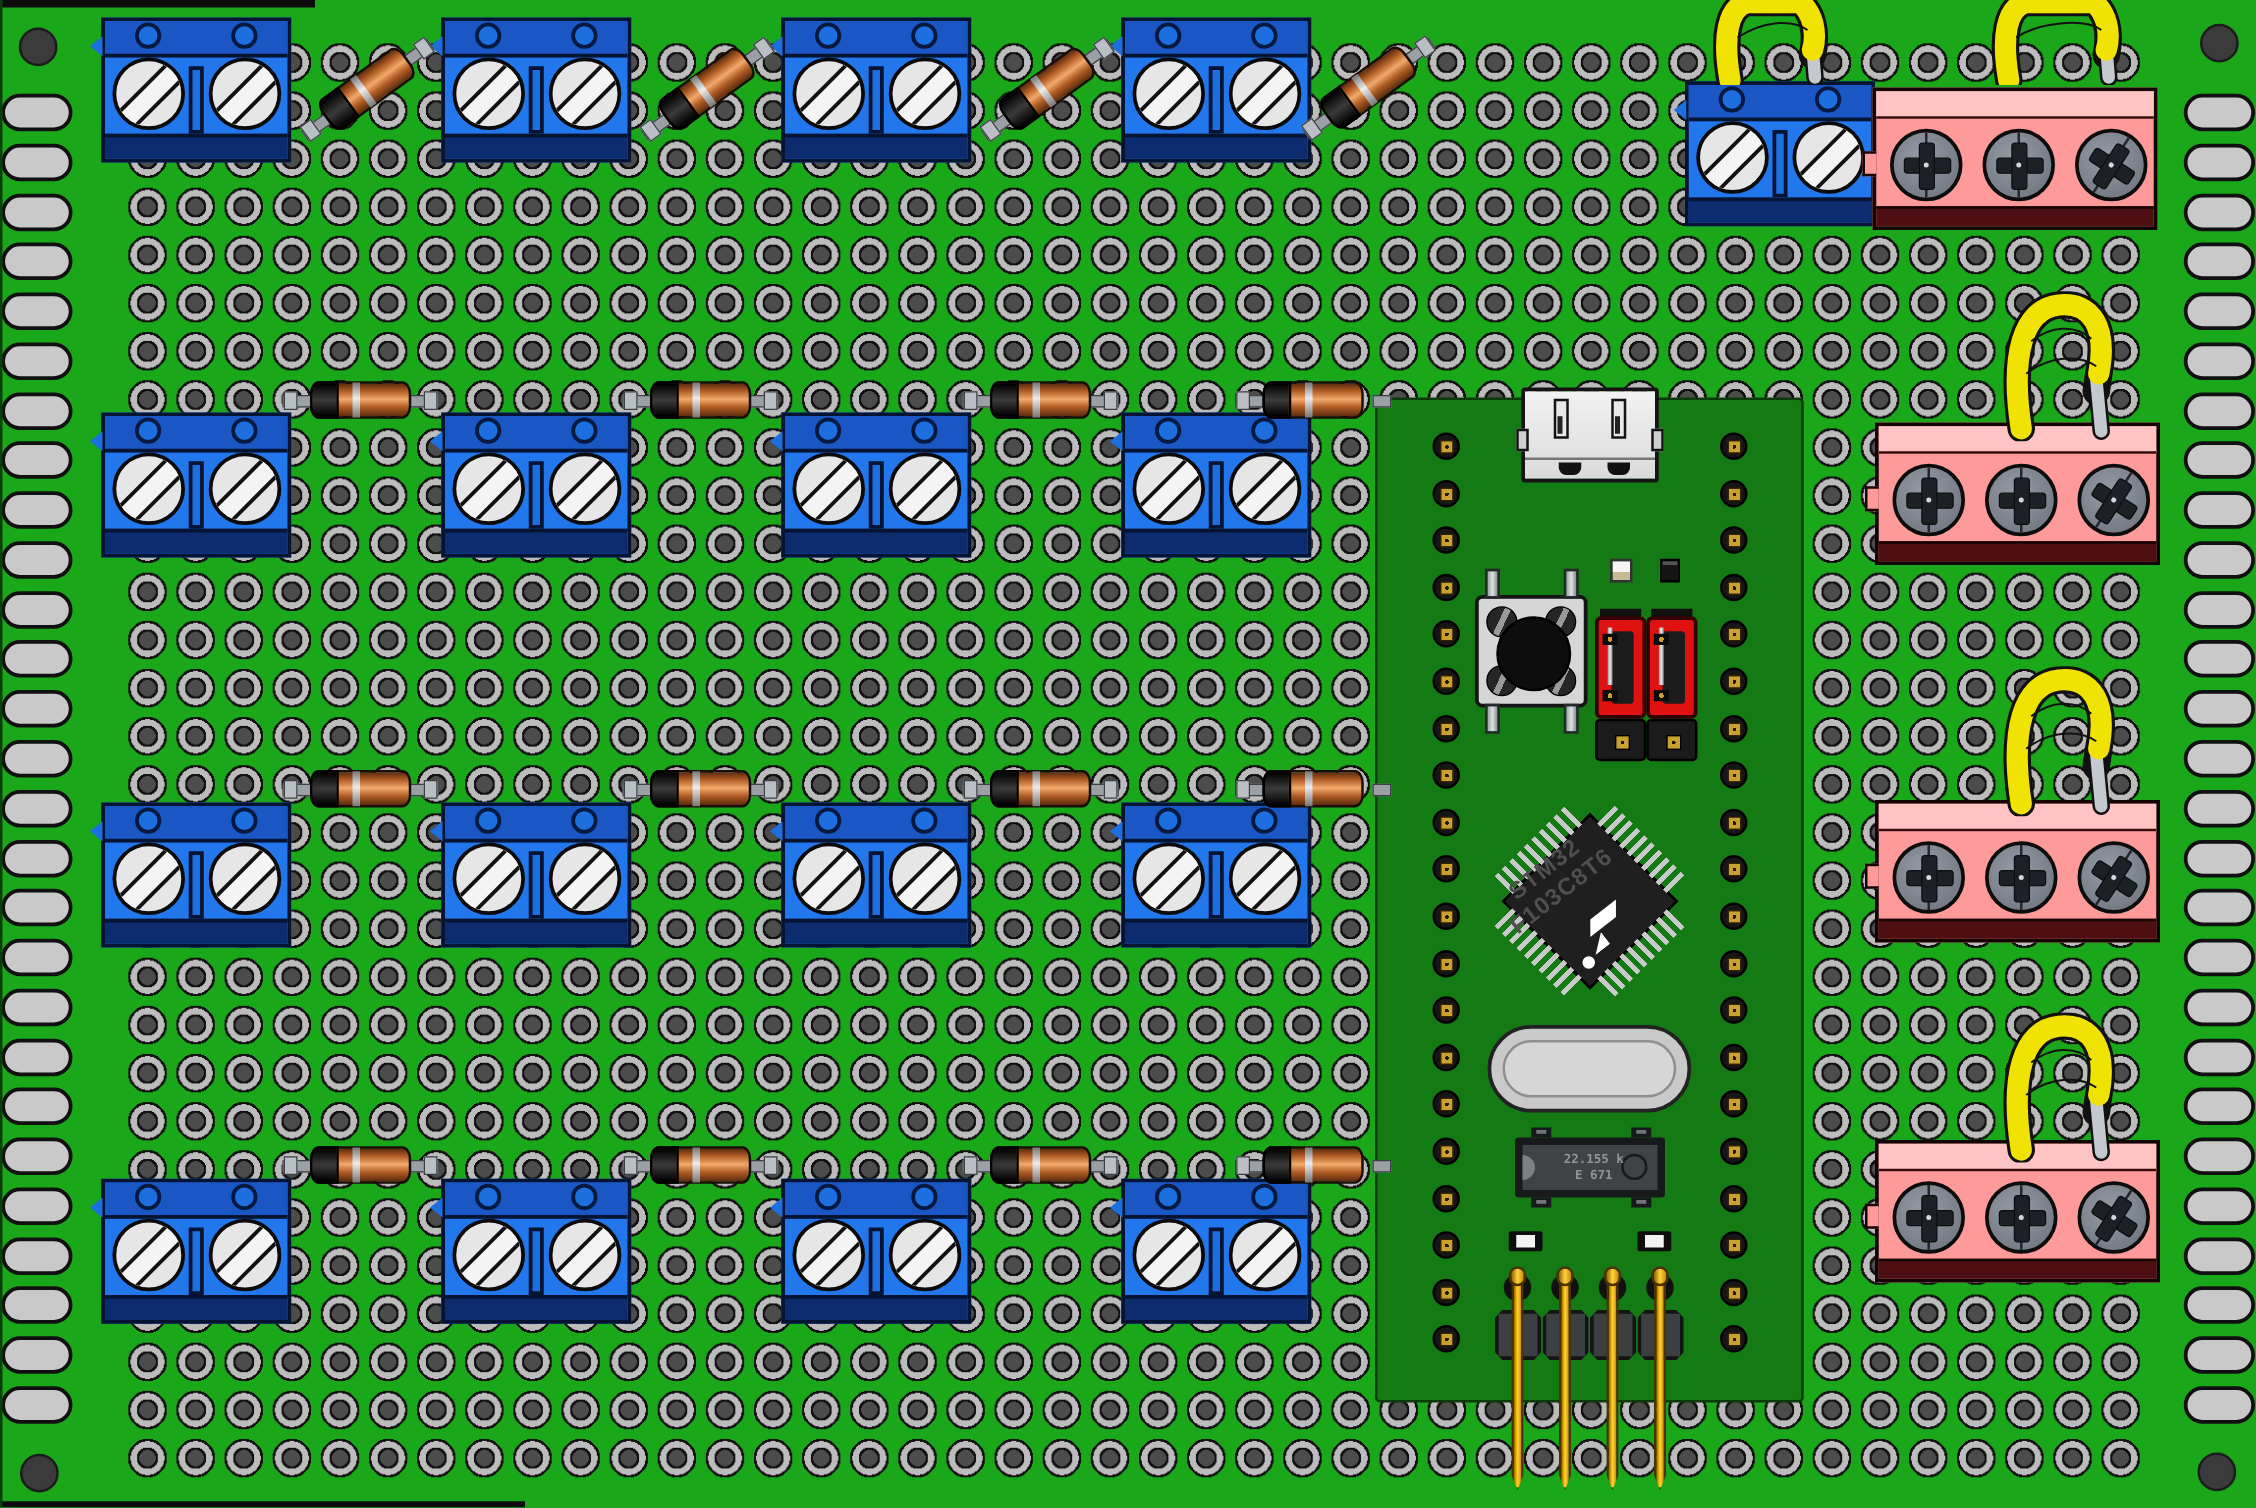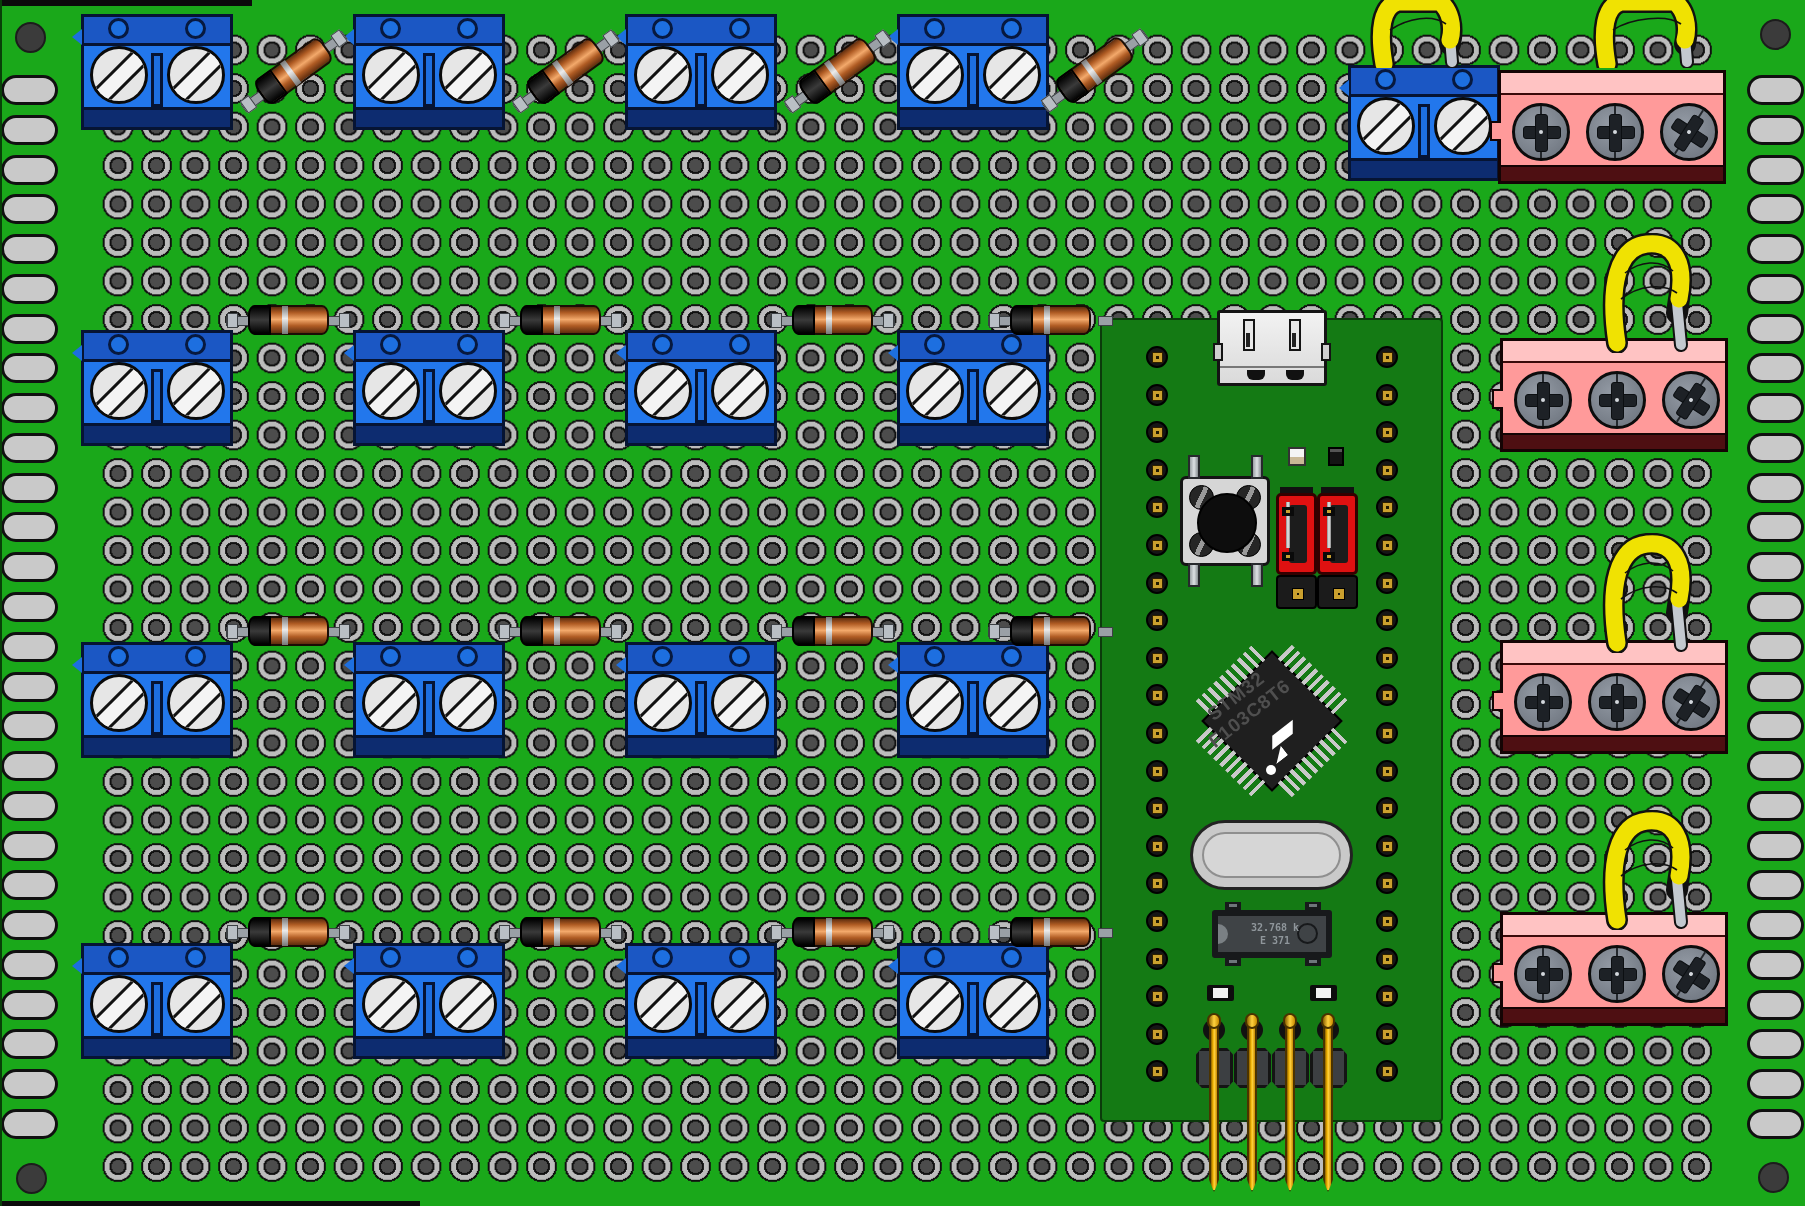--- a/index.html
+++ b/index.html
@@ -980,22 +980,22 @@
 <div class="pin1-dot"></div>
 
 <div class="xtal">
   <span class="xtal-in"></span>
 </div>
 
 <div class="rtc">
   <span class="rtc-notch"></span>
   <span class="rtc-circ"></span>
   <div class="rtc-txt">
-    <div>32.768 k</div>
-    <div>E  371</div>
+    <div>22.155 k</div>
+    <div>E  671</div>
   </div>
 </div>
 <div class="rtc-tab" style="left:1225px;top:902px;">
     <i></i>
   </div>
 <div class="rtc-tab" style="left:1305px;top:902px;">
     <i></i>
   </div>
 <div class="rtc-tab" style="left:1225px;top:958px;">
     <i></i>

